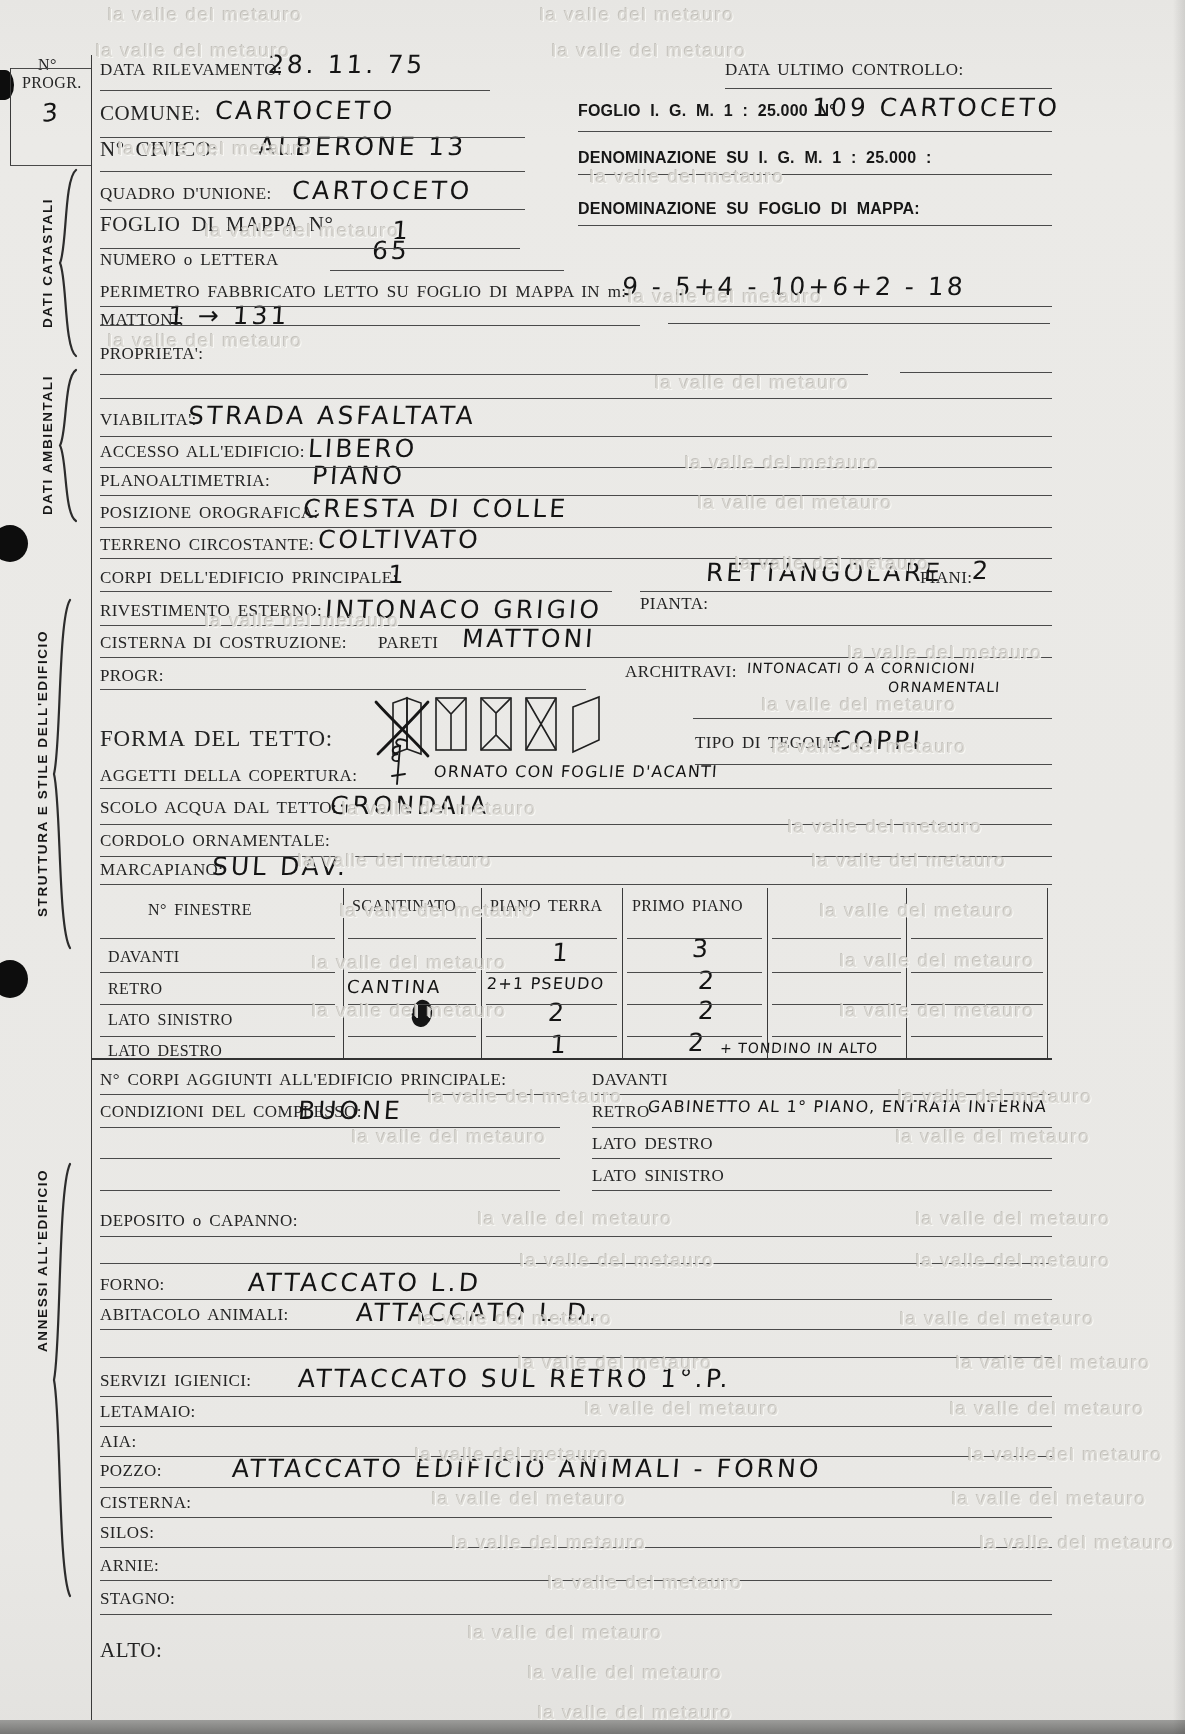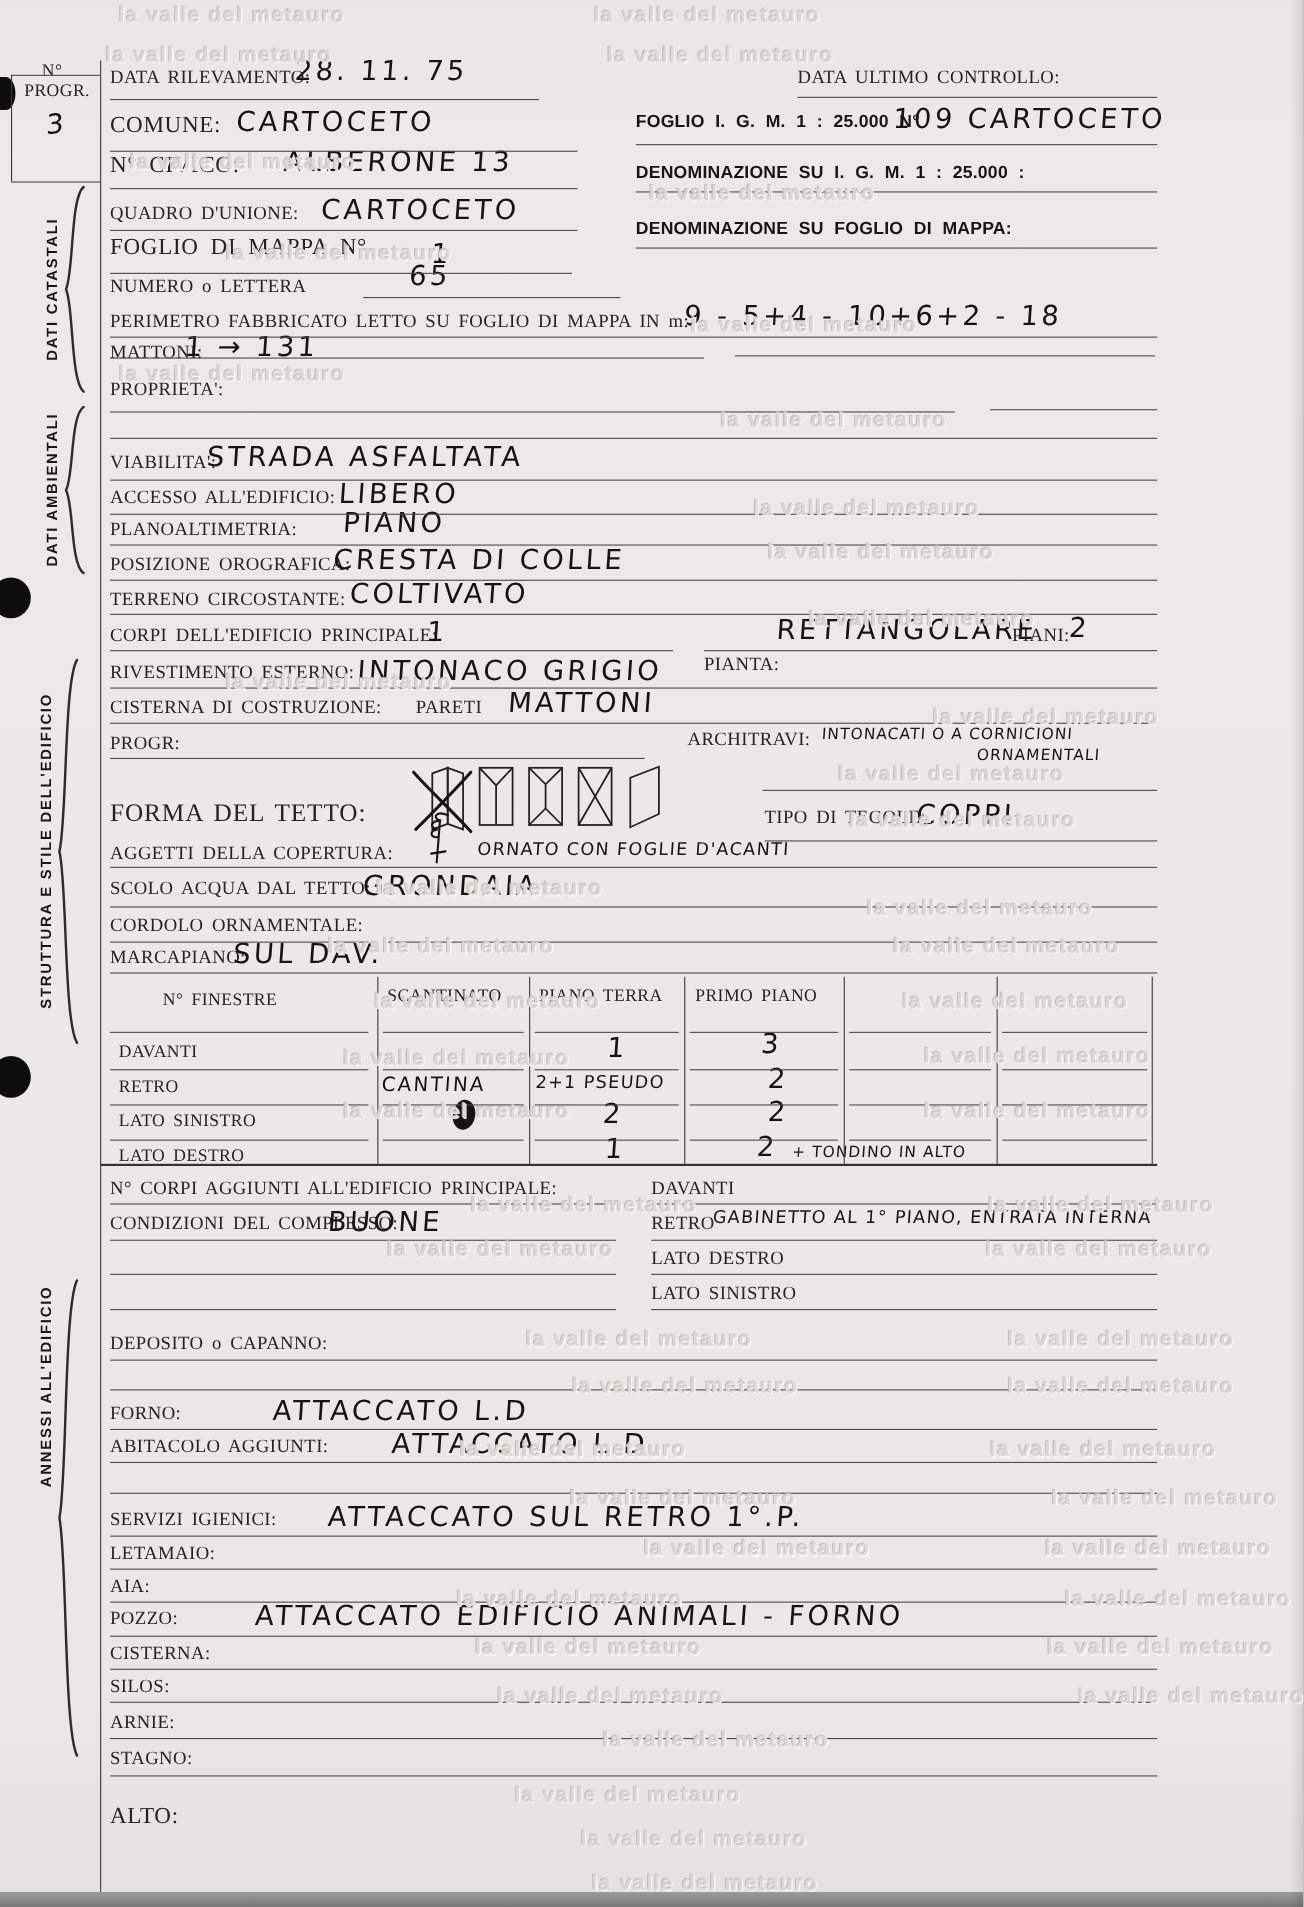--- a/index.html
+++ b/index.html
@@ -17,21 +17,21 @@
   .hw.xl{font-size:25px;letter-spacing:3px;}
   .hw.md{font-size:16px;letter-spacing:1.2px;}
   .hw.sm{font-size:14px;letter-spacing:1px;}
   .hw.cur{font-family:"DejaVu Serif",serif;font-style:italic;font-size:19px;letter-spacing:.3px;transform:none;}
   .rule{position:absolute;height:0;border-top:1.4px solid #4a4a4a;}
   .rule.thick{border-top:2.2px solid #333;}
   .vl{position:absolute;width:0;border-left:1.6px solid #3a3a3a;}
   .vlabel{position:absolute;writing-mode:vertical-rl;transform:rotate(180deg);
        font-family:"Liberation Sans",sans-serif;font-weight:700;font-size:13.5px;letter-spacing:1.6px;
        color:#161616;display:flex;align-items:center;justify-content:center;text-align:center;white-space:nowrap;}
-  .wm{position:absolute;font-family:"Liberation Sans",sans-serif;font-weight:700;font-size:19px;
+  .wm{position:absolute;font-family:"Liberation Sans",sans-serif;font-weight:400;font-size:19px;
        letter-spacing:1.5px;color:#dcdad5;white-space:nowrap;user-select:none;
        text-shadow:-1px -1px 0 rgba(188,186,180,.85),1px 1px 0 rgba(250,249,246,.9);}
   .hole{position:absolute;background:#0d0d0d;border-radius:50%;}
   .blot{position:absolute;background:#151515;border-radius:45% 55% 50% 50%;transform:rotate(14deg);}
   svg{position:absolute;overflow:visible;}
 </style>
 </head>
 <body>
 
 <div id="page">
@@ -187,21 +187,21 @@
   <span class="hw xl" style="left:298px;top:1096px">BUONE</span>
   <span class="lab" style="left:592px;top:1102px">RETRO</span>
   <span class="hw md" style="left:648px;top:1097px">GABINETTO AL 1° PIANO, ENTRATA INTERNA</span>
 
   <span class="lab" style="left:592px;top:1134px">LATO DESTRO</span>
   <span class="lab" style="left:592px;top:1166px">LATO SINISTRO</span>
 
   <span class="lab" style="left:100px;top:1211px">DEPOSITO o CAPANNO:</span>
   <span class="lab" style="left:100px;top:1275px">FORNO:</span>
   <span class="hw xl" style="left:248px;top:1268px">ATTACCATO L.D</span>
-  <span class="lab" style="left:100px;top:1305px">ABITACOLO AGGIUNTI:</span>
+  <span class="lab" style="left:100px;top:1305px">ABITACOLO ANIMALI:</span>
   <span class="hw xl" style="left:356px;top:1298px">ATTACCATO L.D.</span>
   <span class="lab" style="left:100px;top:1371px">SERVIZI IGIENICI:</span>
   <span class="hw xl" style="left:298px;top:1364px">ATTACCATO SUL RETRO 1°.P.</span>
   <span class="lab" style="left:100px;top:1402px">LETAMAIO:</span>
   <span class="lab" style="left:100px;top:1432px">AIA:</span>
   <span class="lab" style="left:100px;top:1461px">POZZO:</span>
   <span class="hw xl" style="left:232px;top:1454px">ATTACCATO EDIFICIO ANIMALI - FORNO</span>
   <span class="lab" style="left:100px;top:1493px">CISTERNA:</span>
   <span class="lab" style="left:100px;top:1523px">SILOS:</span>
   <span class="lab" style="left:100px;top:1556px">ARNIE:</span>

